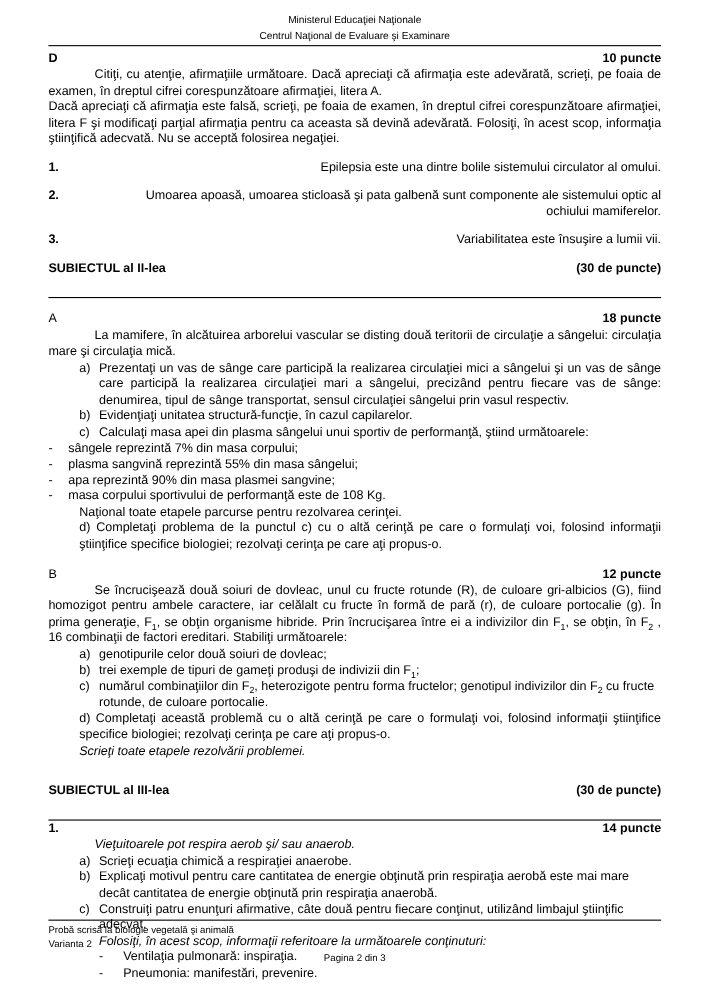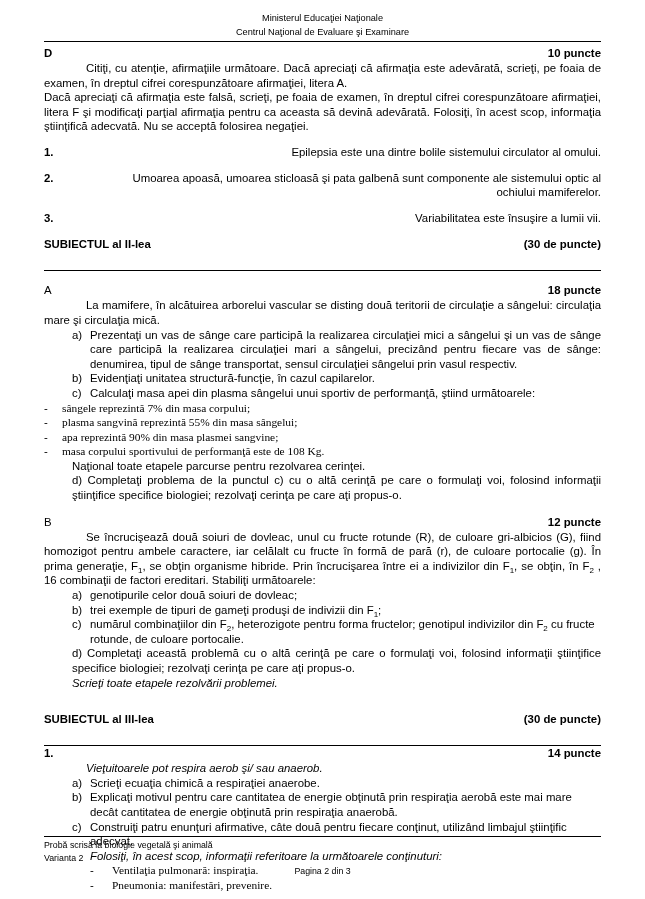--- a/index.html
+++ b/index.html
@@ -123,21 +123,21 @@
   
   .dash-item {
     display: flex;
     font-size: 11.4px;
     line-height: 14.6px;
   }
   .dash-item .dsh {
     flex: 0 0 18px;
     width: 18px;
   }
-  .dash-item .txt { flex: 1 1 auto; text-align: left; font-family: Liberation Serif, serif; }
+  .dash-item .txt { flex: 1 1 auto; text-align: left; }
 
   
   .dash-item.ind { padding-left: 46px; }
   .dash-item.ind .dsh { flex: 0 0 22px; width: 22px; }
 
   .pl28 { padding-left: 28px; }
   .pl46 { padding-left: 46px; }
 
   sub {
     font-size: 8px;

